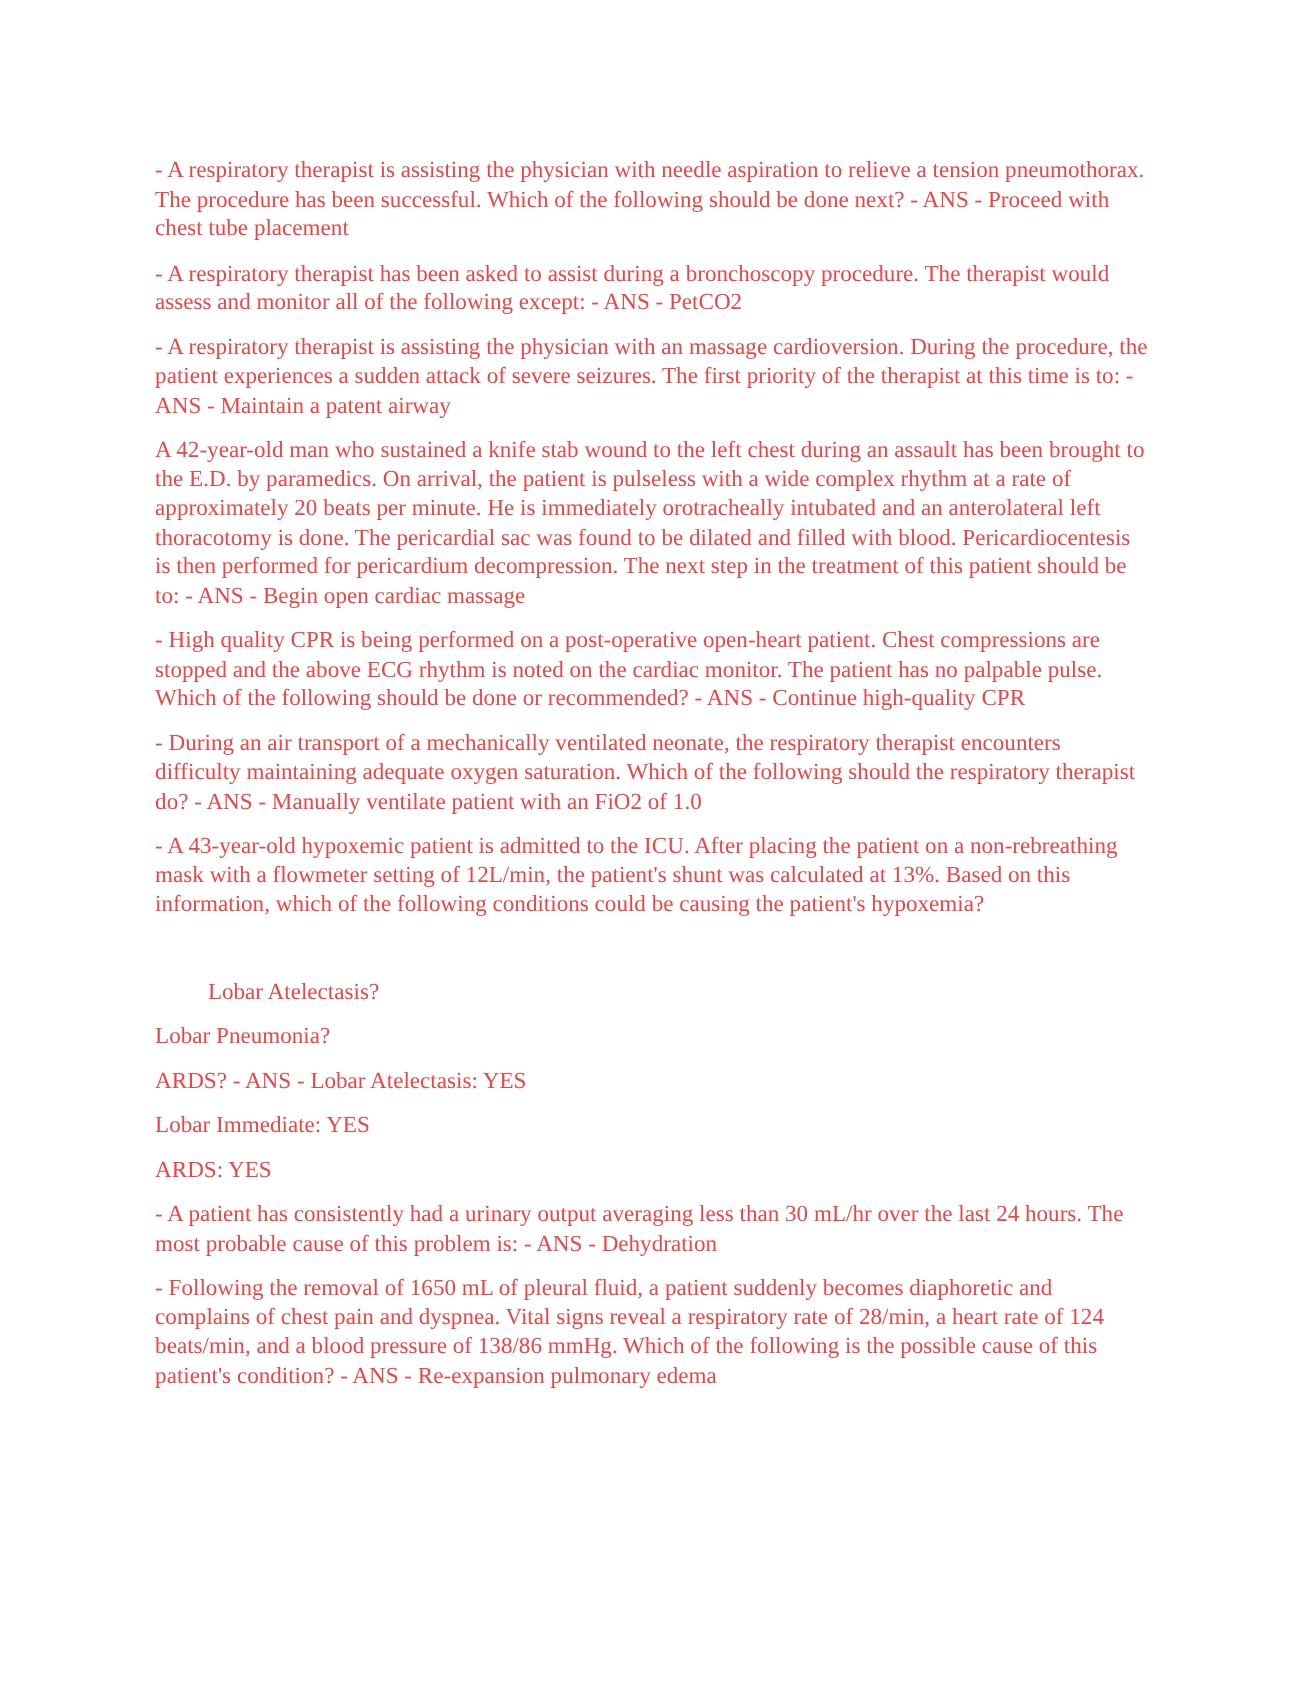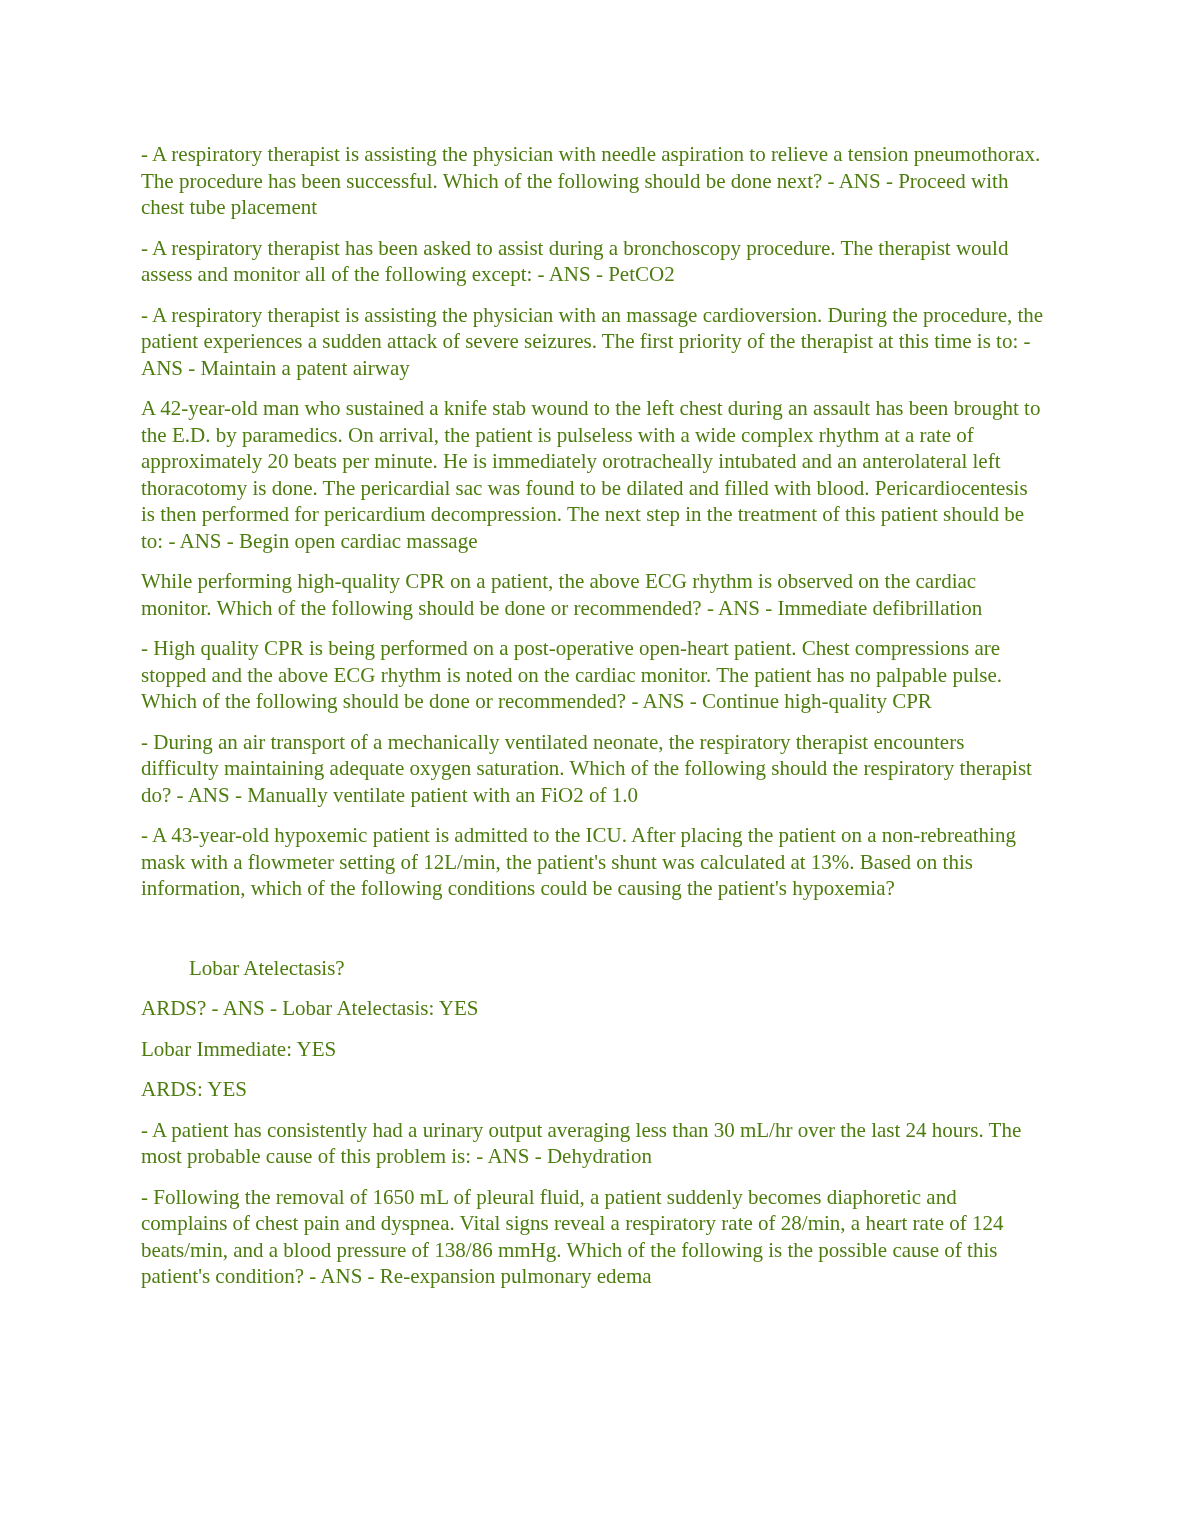--- a/index.html
+++ b/index.html
@@ -17,42 +17,42 @@
     width: 1190px;
     height: 1540px;
     background: #ffffff;
     padding: 141px 144px 0 141px;
   }
   .page p {
     margin: 0 0 14px 0;
     font-family: "Liberation Serif", "DejaVu Serif", serif;
     font-size: 21px;
     line-height: 26.5px;
-    color: #4d7c0f;
+    color: #ef4444;
     text-align: left;
     word-spacing: normal;
   }
   .page p.gap-before {
     margin-top: 53px;
     margin-left: 48px;
   }
 </style>
 </head>
 <body>
 
 <main class="page">
   <div id="doc-body">
       <p>- A respiratory therapist is assisting the physician with needle aspiration to relieve a tension pneumothorax. The procedure has been successful. Which of the following should be done next? - ANS - Proceed with chest tube placement</p>
       <p>- A respiratory therapist has been asked to assist during a bronchoscopy procedure. The therapist would assess and monitor all of the following except: - ANS - PetCO2</p>
       <p>- A respiratory therapist is assisting the physician with an massage cardioversion. During the procedure, the patient experiences a sudden attack of severe seizures. The first priority of the therapist at this time is to: - ANS - Maintain a patent airway</p>
       <p>A 42-year-old man who sustained a knife stab wound to the left chest during an assault has been brought to the E.D. by paramedics. On arrival, the patient is pulseless with a wide complex rhythm at a rate of approximately 20 beats per minute. He is immediately orotracheally intubated and an anterolateral left thoracotomy is done. The pericardial sac was found to be dilated and filled with blood. Pericardiocentesis is then performed for pericardium decompression. The next step in the treatment of this patient should be to: - ANS - Begin open cardiac massage</p>
-      <p>While performing high-quality CPR on a patient, the above ECG rhythm is observed on the cardiac monitor. Which of the following should be done or recommended? - ANS - Immediate defibrillation</p>
       <p>- High quality CPR is being performed on a post-operative open-heart patient. Chest compressions are stopped and the above ECG rhythm is noted on the cardiac monitor. The patient has no palpable pulse. Which of the following should be done or recommended? - ANS - Continue high-quality CPR</p>
       <p>- During an air transport of a mechanically ventilated neonate, the respiratory therapist encounters difficulty maintaining adequate oxygen saturation. Which of the following should the respiratory therapist do? - ANS - Manually ventilate patient with an FiO2 of 1.0</p>
       <p>- A 43-year-old hypoxemic patient is admitted to the ICU. After placing the patient on a non-rebreathing mask with a flowmeter setting of 12L/min, the patient's shunt was calculated at 13%. Based on this information, which of the following conditions could be causing the patient's hypoxemia?</p>
       <p class="gap-before">Lobar Atelectasis?</p>
+      <p>Lobar Pneumonia?</p>
       <p>ARDS? - ANS - Lobar Atelectasis: YES</p>
       <p>Lobar Immediate: YES</p>
       <p>ARDS: YES</p>
       <p>- A patient has consistently had a urinary output averaging less than 30 mL/hr over the last 24 hours. The most probable cause of this problem is: - ANS - Dehydration</p>
       <p>- Following the removal of 1650 mL of pleural fluid, a patient suddenly becomes diaphoretic and complains of chest pain and dyspnea. Vital signs reveal a respiratory rate of 28/min, a heart rate of 124 beats/min, and a blood pressure of 138/86 mmHg. Which of the following is the possible cause of this patient's condition? - ANS - Re-expansion pulmonary edema</p>
     </div>
 </main>
 
 </body></html>

